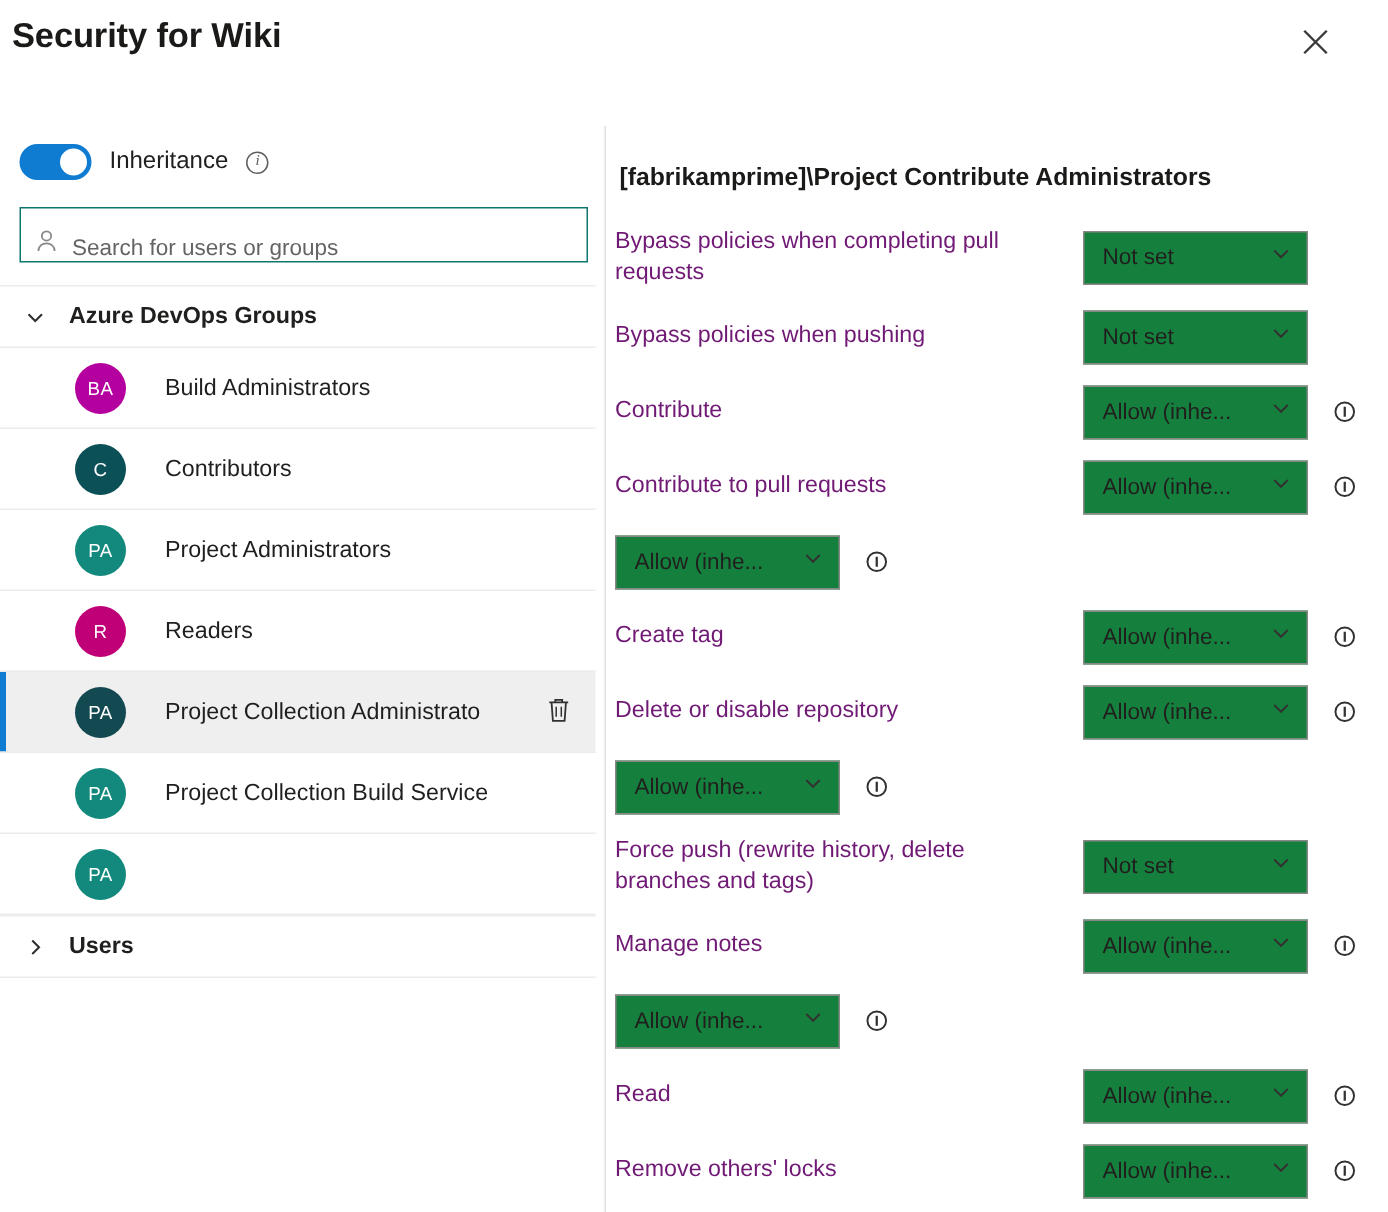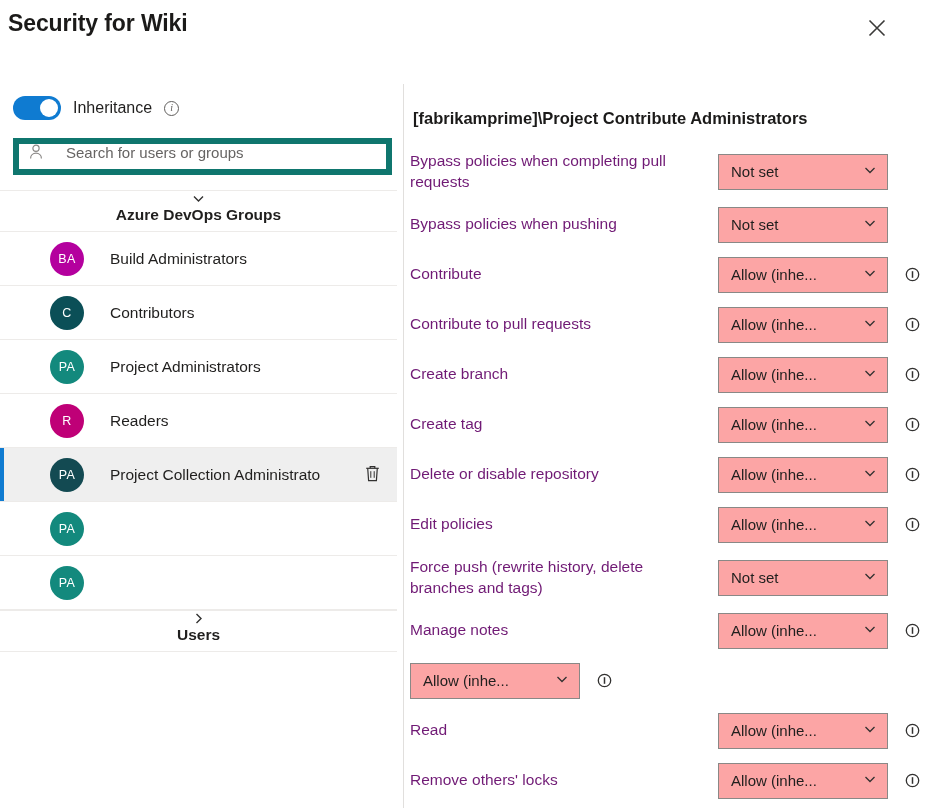--- a/index.html
+++ b/index.html
@@ -46,35 +46,35 @@
     width: 15px; height: 15px; border-radius: 50%;
     border: 1.3px solid #605e5c; color: #605e5c;
     font-size: 10px; line-height: 12px; text-align: center;
     font-family: "Liberation Serif", serif; font-style: italic;
     display: inline-block; cursor: pointer;
   }
 
   .search-box {
     position: absolute; left: 13px; top: 54px;
     width: 379px; height: 37px;
-    border: 6px solid #0f766e; background: #ffffff;
-    display: flex; align-items: flex-start; padding: 0 10px; gap: 23px;
+    border: 1px solid #0f766e; background: #ffffff;
+    display: flex; align-items: flex-end; padding: 0 10px; gap: 10px;
   }
   .search-box input {
     border: none; outline: none; flex: 1;
     font-size: 15px; font-family: inherit; color: #201f1e;
     background: transparent;
   }
   .search-box input::placeholder { color: #666463; }
 
   
   .group-header {
     position: absolute; left: 0; width: 397px; height: 42px;
     border-top: 1px solid #edebe9; border-bottom: 1px solid #edebe9;
-    display: flex; align-items: center; cursor: pointer; background: #fff; flex-direction: column;
+    display: flex; align-items: center; cursor: pointer; background: #fff;
   }
   .chev { width: 46px; display: flex; align-items: center; justify-content: center; }
   .group-header .name { font-size: 15.5px; font-weight: 600; color: #201f1e; }
 
   
   .member-row {
     position: absolute; left: 0; width: 397px; height: 54px;
     border-bottom: 1px solid #edebe9;
     display: flex; align-items: center; cursor: pointer;
     background: #ffffff; overflow: hidden; gap: 24px;
@@ -115,22 +115,22 @@
   .perm-list { position: absolute; left: 0; top: 60px; width: 515px; }
   .perm-row {
     position: relative; width: 515px;
     display: flex; align-items: center; padding: 7px 0;
   }
   .perm-label {
     width: 312px; font-size: 15.5px; color: #701a75; line-height: 1.35;
     padding-right: 14px;
   }
   .perm-select {
-    width: 170px; height: 36px; flex: none;
-    border: 1px solid #8a8886; background: #fca5a5;
+    width: 150px; height: 36px; flex: none;
+    border: 1px solid #8a8886; background: #15803d;
     display: flex; align-items: center; justify-content: space-between;
     padding: 0 10px 0 12px; cursor: pointer;
   }
   .perm-select .val {
     font-size: 15px; color: #201f1e; white-space: nowrap;
     overflow: hidden; text-overflow: clip;
   }
   .perm-info {
     width: 26px; height: 26px; margin-left: 11px; flex: none;
     display: flex; align-items: center; justify-content: center;
@@ -212,20 +212,21 @@
             <path d="M6.2 4.3V2.6h4.6v1.7" stroke="#323130" stroke-width="1.2" fill="none"></path>
             <path d="M3.7 4.3l0.9 12.3h7.8l0.9-12.3" stroke="#323130" stroke-width="1.2" fill="none"></path>
             <path d="M6.8 7.2v6.6 M10.2 7.2v6.6" stroke="#323130" stroke-width="1" fill="none"></path>
           </svg>
         </span>
       </button>
     </div>
 
     <div class="member-row" style="top:418px;">
       <div class="avatar" style="background:#13897d;">PA</div>
+      <div class="member-name">Project Collection Build Service</div>
     </div>
 
     <div class="member-row" style="top:472px;">
       <div class="avatar" style="background:#13897d;">PA</div>
     </div>
 
     <div class="group-header" style="top:526px;">
       <span class="chev">
         <svg width="15" height="15" viewBox="0 0 15 15">
           <path d="M5.5 3 L10 7.5 L5.5 12" stroke="#323130" stroke-width="1.4" fill="none"></path>
@@ -294,21 +295,20 @@
               </svg></span>
           </div>
           <button class="perm-info">
             <svg width="15" height="15" viewBox="0 0 15 15">
               <circle cx="7.5" cy="7.5" r="6.2" fill="none" stroke="#323130" stroke-width="1.3"></circle>
               <path d="M7.5 4.2v6.6" stroke="#323130" stroke-width="1.5"></path>
             </svg>
           </button>
         </div>
         <div class="perm-row">
-          <div class="perm-label">Create branch</div>
           <div class="perm-select">
             <span class="val">Allow (inhe...</span>
             <span><svg width="14" height="14" viewBox="0 0 14 14">
                 <path d="M2.5 5 L7 9.5 L11.5 5" stroke="#323130" stroke-width="1.3" fill="none"></path>
               </svg></span>
           </div>
           <button class="perm-info">
             <svg width="15" height="15" viewBox="0 0 15 15">
               <circle cx="7.5" cy="7.5" r="6.2" fill="none" stroke="#323130" stroke-width="1.3"></circle>
               <path d="M7.5 4.2v6.6" stroke="#323130" stroke-width="1.5"></path>
@@ -339,21 +339,20 @@
               </svg></span>
           </div>
           <button class="perm-info">
             <svg width="15" height="15" viewBox="0 0 15 15">
               <circle cx="7.5" cy="7.5" r="6.2" fill="none" stroke="#323130" stroke-width="1.3"></circle>
               <path d="M7.5 4.2v6.6" stroke="#323130" stroke-width="1.5"></path>
             </svg>
           </button>
         </div>
         <div class="perm-row">
-          <div class="perm-label">Edit policies</div>
           <div class="perm-select">
             <span class="val">Allow (inhe...</span>
             <span><svg width="14" height="14" viewBox="0 0 14 14">
                 <path d="M2.5 5 L7 9.5 L11.5 5" stroke="#323130" stroke-width="1.3" fill="none"></path>
               </svg></span>
           </div>
           <button class="perm-info">
             <svg width="15" height="15" viewBox="0 0 15 15">
               <circle cx="7.5" cy="7.5" r="6.2" fill="none" stroke="#323130" stroke-width="1.3"></circle>
               <path d="M7.5 4.2v6.6" stroke="#323130" stroke-width="1.5"></path>

